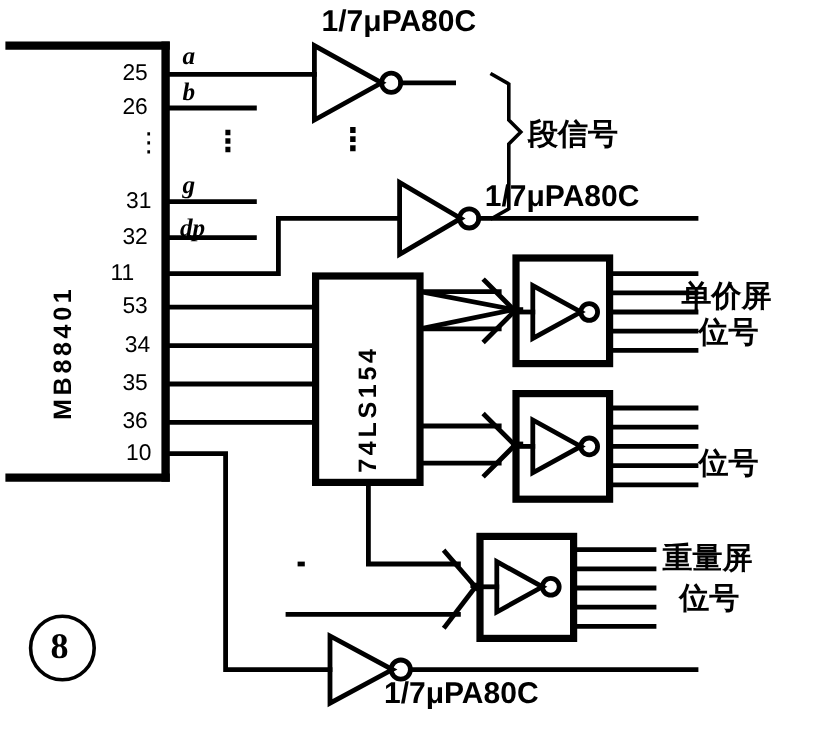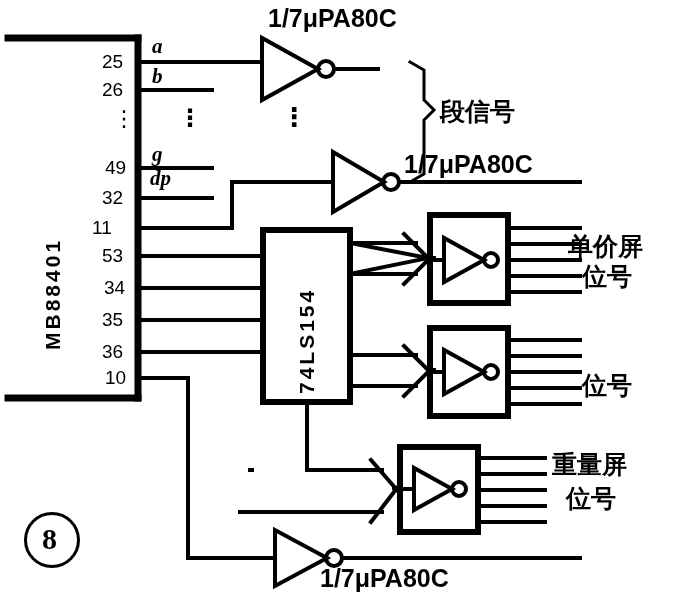--- a/index.html
+++ b/index.html
@@ -210,35 +210,35 @@
         <path d="M 342 558 L 580 558"></path>
       </g>
 
     </g>
   </svg>
 
   <div class="lbl chip-vert" style="left:42px; top:350px;">MB88401</div>
 
   <div class="lbl pin-num" style="left:102px; top:52px;">25</div>
   <div class="lbl pin-num" style="left:102px; top:80px;">26</div>
-  <div class="lbl pin-num" style="left:105px; top:158px;">49</div>
+  <div class="lbl pin-num" style="left:105px; top:158px;">31</div>
   <div class="lbl pin-num" style="left:102px; top:188px;">32</div>
   <div class="lbl pin-num" style="left:92px; top:218px;">11</div>
   <div class="lbl pin-num" style="left:102px; top:246px;">53</div>
   <div class="lbl pin-num" style="left:104px; top:278px;">34</div>
   <div class="lbl pin-num" style="left:102px; top:310px;">35</div>
   <div class="lbl pin-num" style="left:102px; top:342px;">36</div>
   <div class="lbl pin-num" style="left:105px; top:368px;">10</div>
 
   <div class="lbl pin-num" style="left:113px; top:108px; font-size:22px;">⋮</div>
 
   <div class="lbl seg-letter" style="left:152px; top:36px;">a</div>
   <div class="lbl seg-letter" style="left:152px; top:66px;">b</div>
   <div class="lbl seg-letter" style="left:152px; top:144px;">g</div>
-  <div class="lbl seg-letter" style="left:150px; top:168px;">dp</div>
+  <div class="lbl seg-letter" style="left:150px; top:180px;">dp</div>
 
   <div class="lbl" style="left:178px; top:106px; font-size:24px; font-weight:bold; font-family:'DejaVu Sans',sans-serif;">⋮</div>
 
   <div class="lbl" style="left:281px; top:104px; font-size:26px; font-weight:bold; font-family:'DejaVu Sans',sans-serif;">⋮</div>
 
   <div class="lbl chip-vert" style="left:296px; top:394px;">74LS154</div>
 
   <div class="lbl dev-label" style="left:268px; top:6px;">1/7μPA80C</div>
   <div class="lbl dev-label" style="left:404px; top:152px;">1/7μPA80C</div>
   <div class="lbl dev-label" style="left:320px; top:566px;">1/7μPA80C</div>

